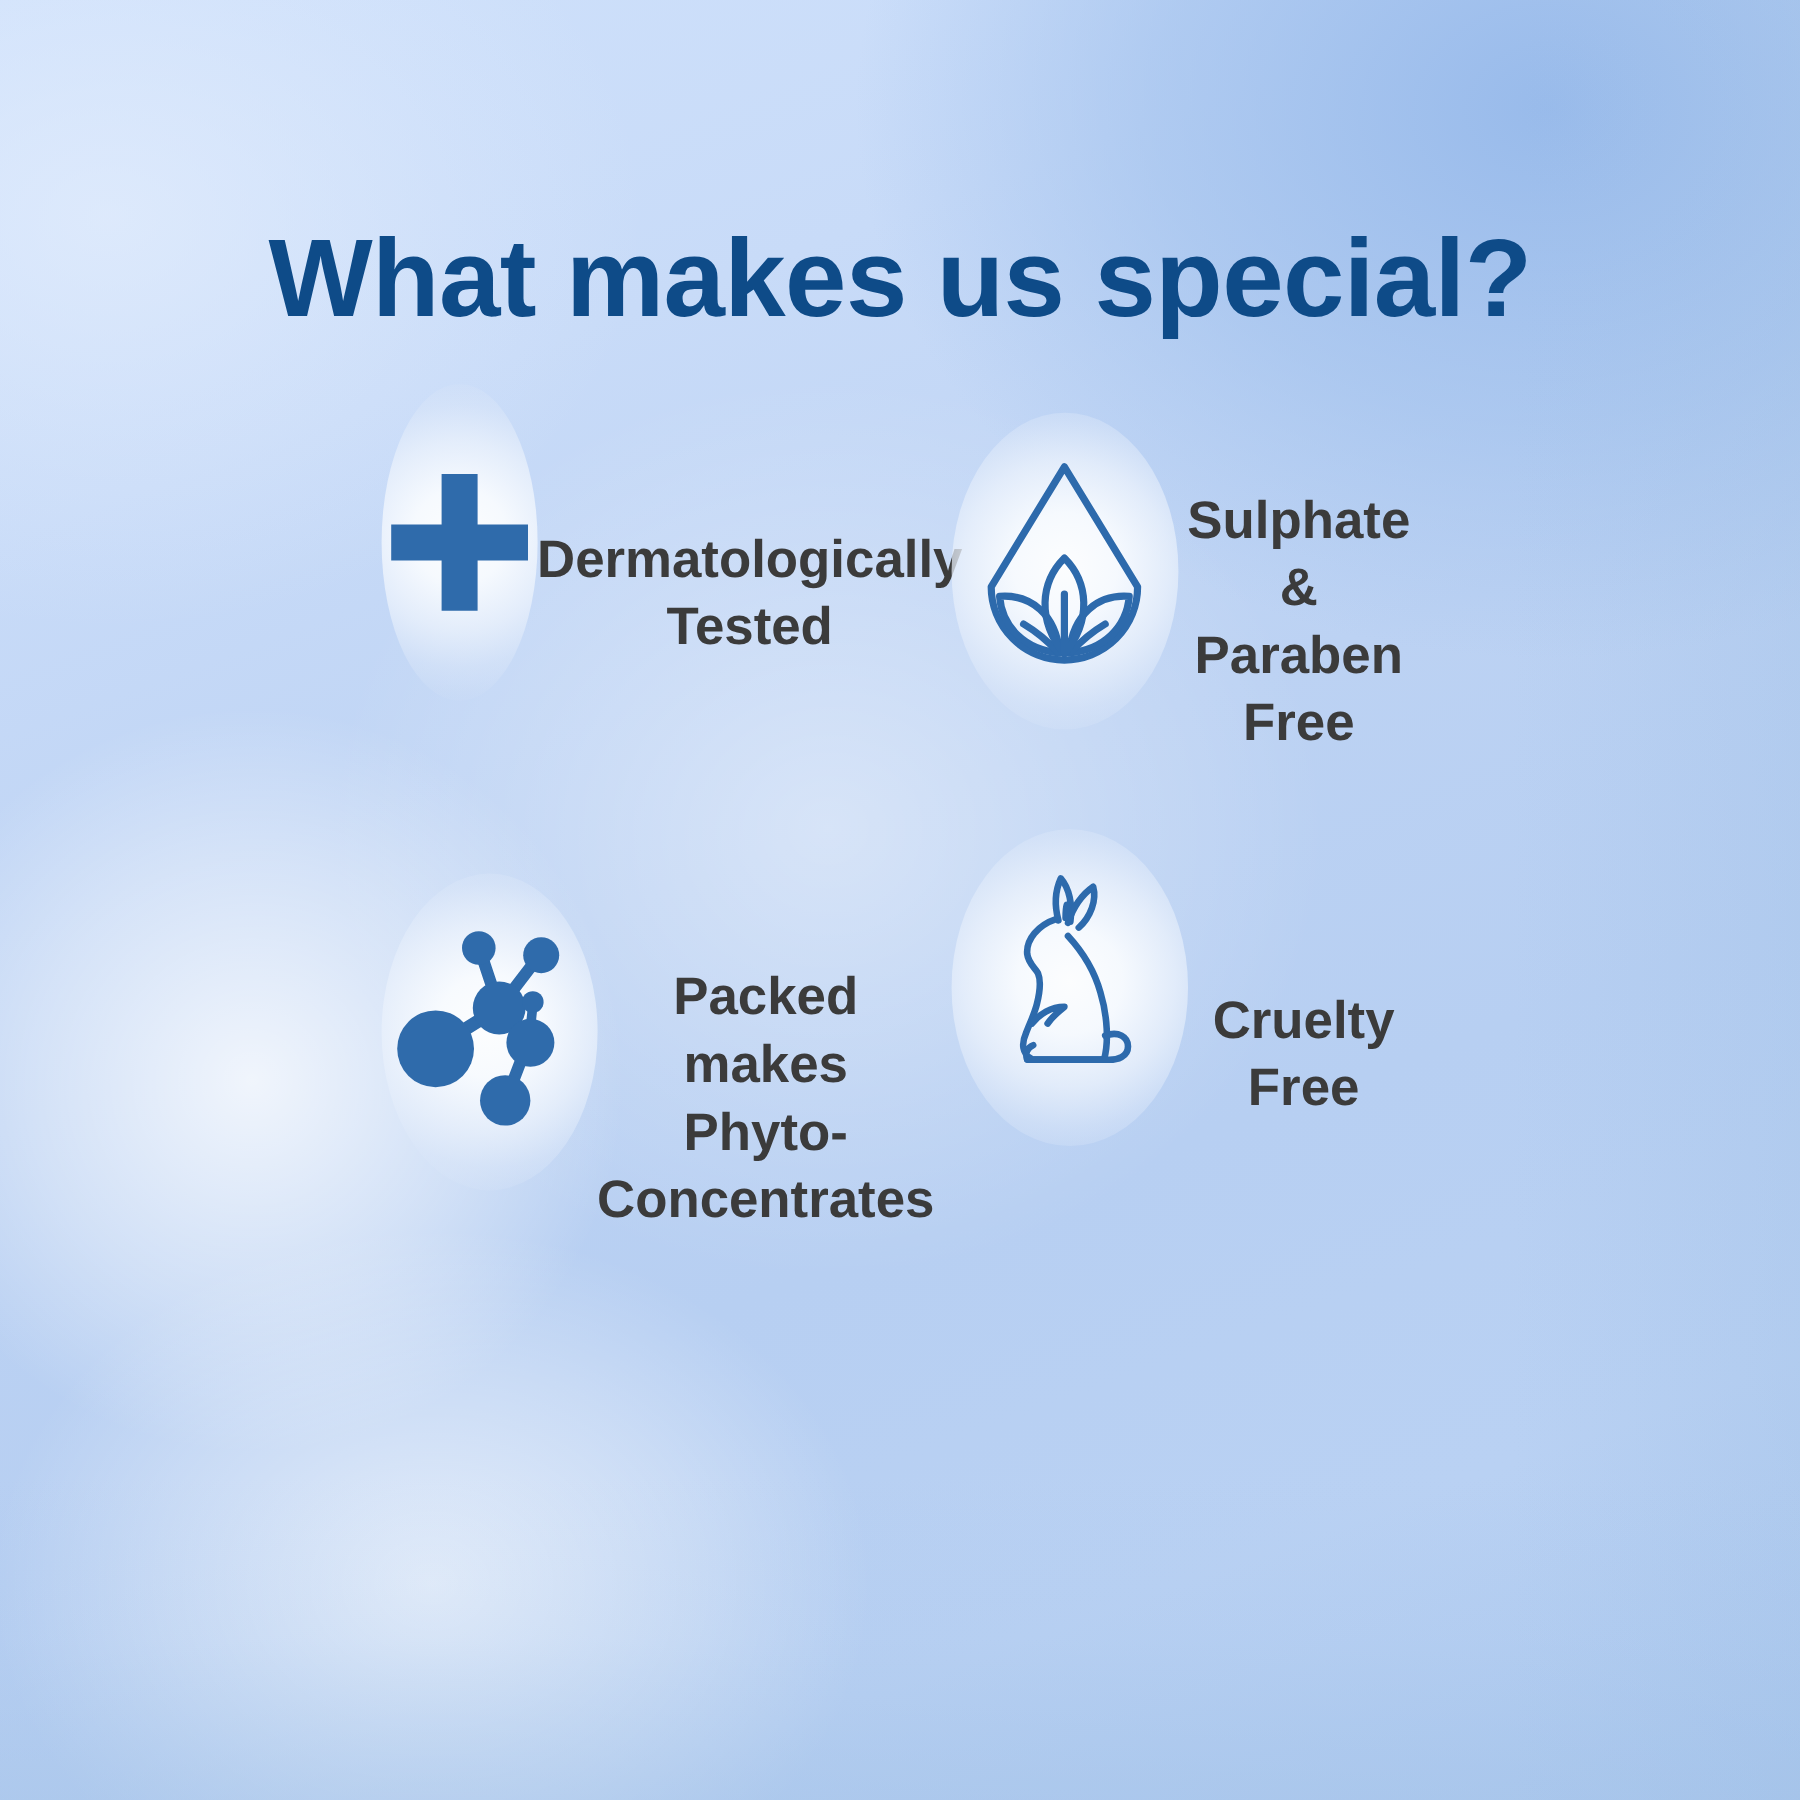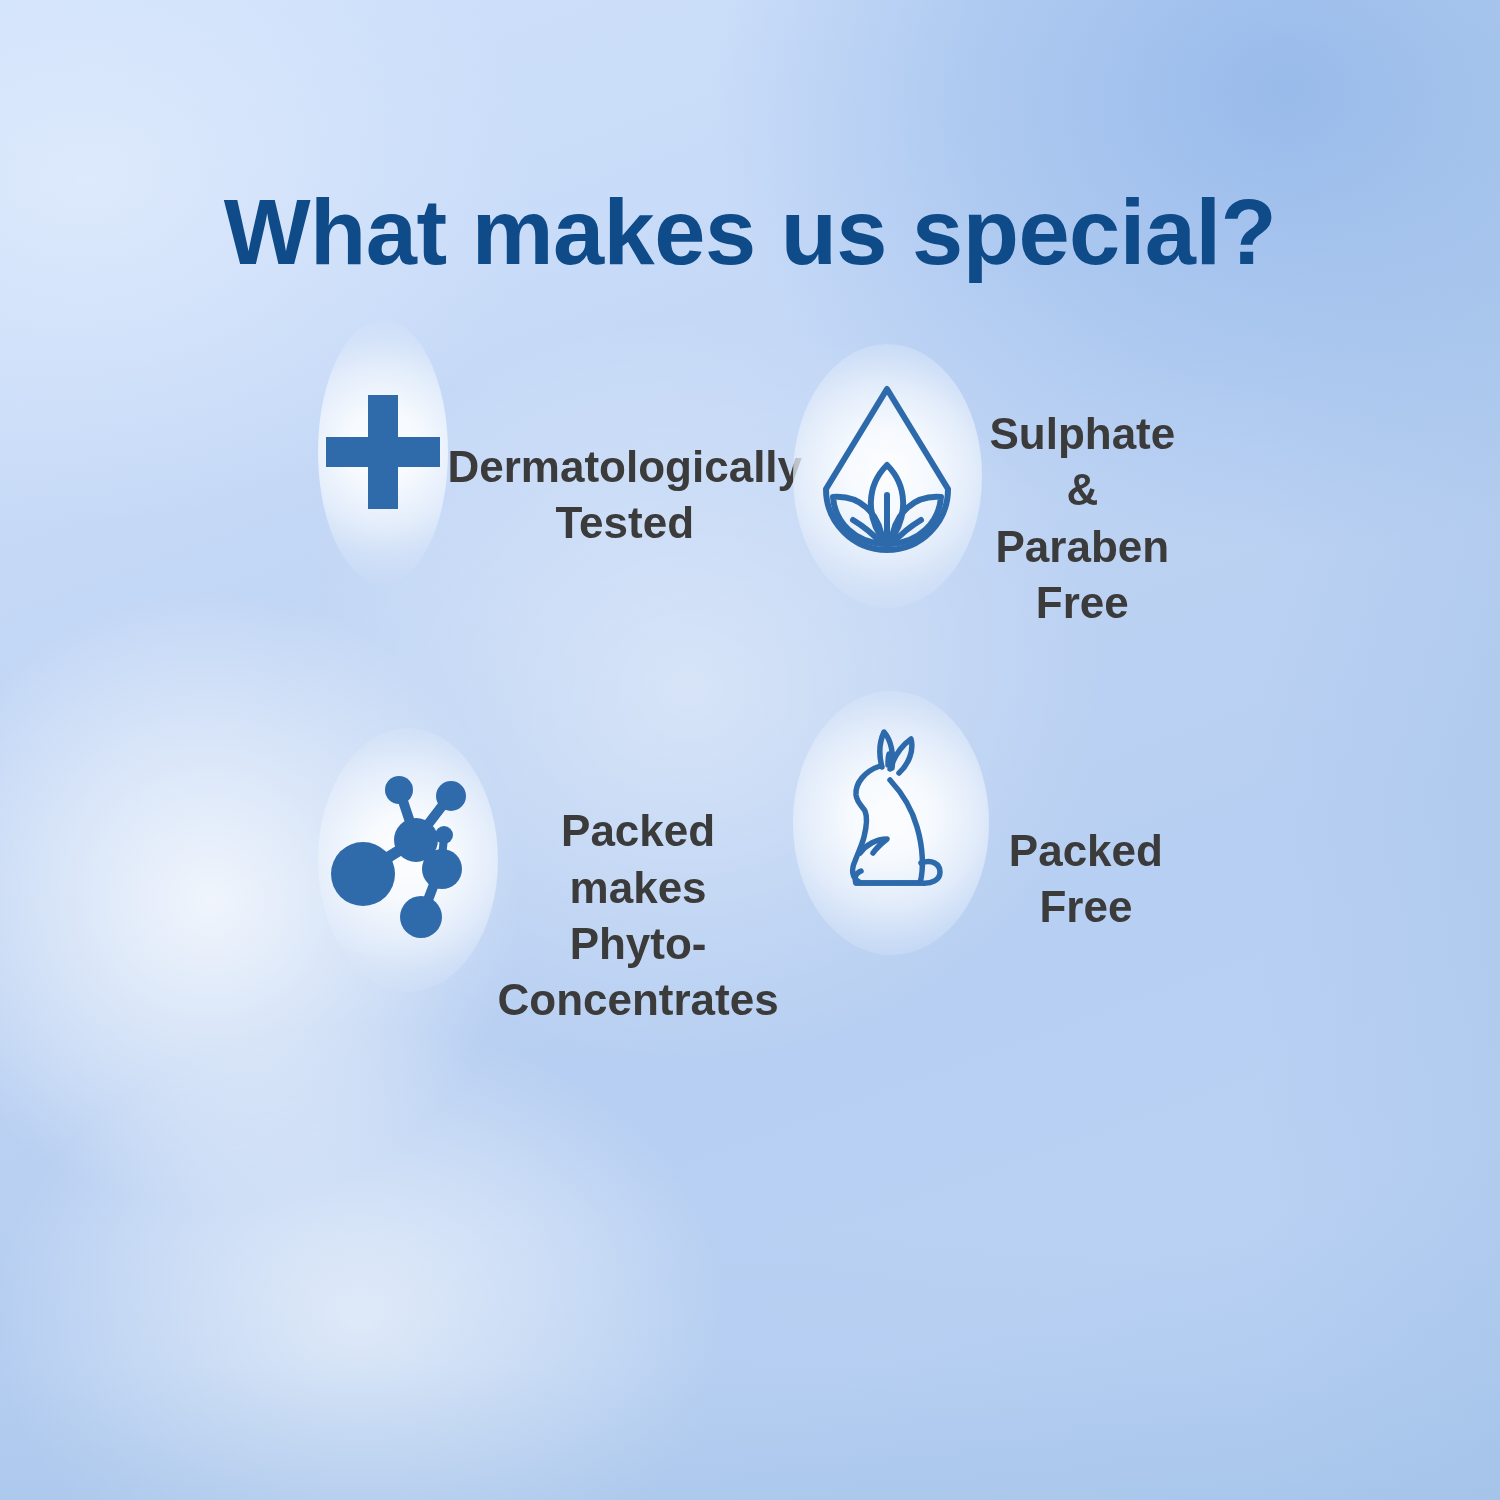--- a/index.html
+++ b/index.html
@@ -291,20 +291,20 @@
                   <path d="M72 42 C72 37 72 34 73 31"></path>
 
                   <path d="M44 130 C50 122 60 116 71 116
                            C66 120 61 124 57 130"></path>
 
                   <path d="M105 140 C116 136 124 141 124 149 C124 157 116 161 105 160"></path>
                 </g>
               </svg>
             </span>
           </div>
-          <div class="caption"><span>Packed Free</span></div>
+          <div class="caption"><span>Cruelty Free</span></div>
         </div>
 
       </div>
 
     </div>
   </div>
 </div>
 
 </body></html>

